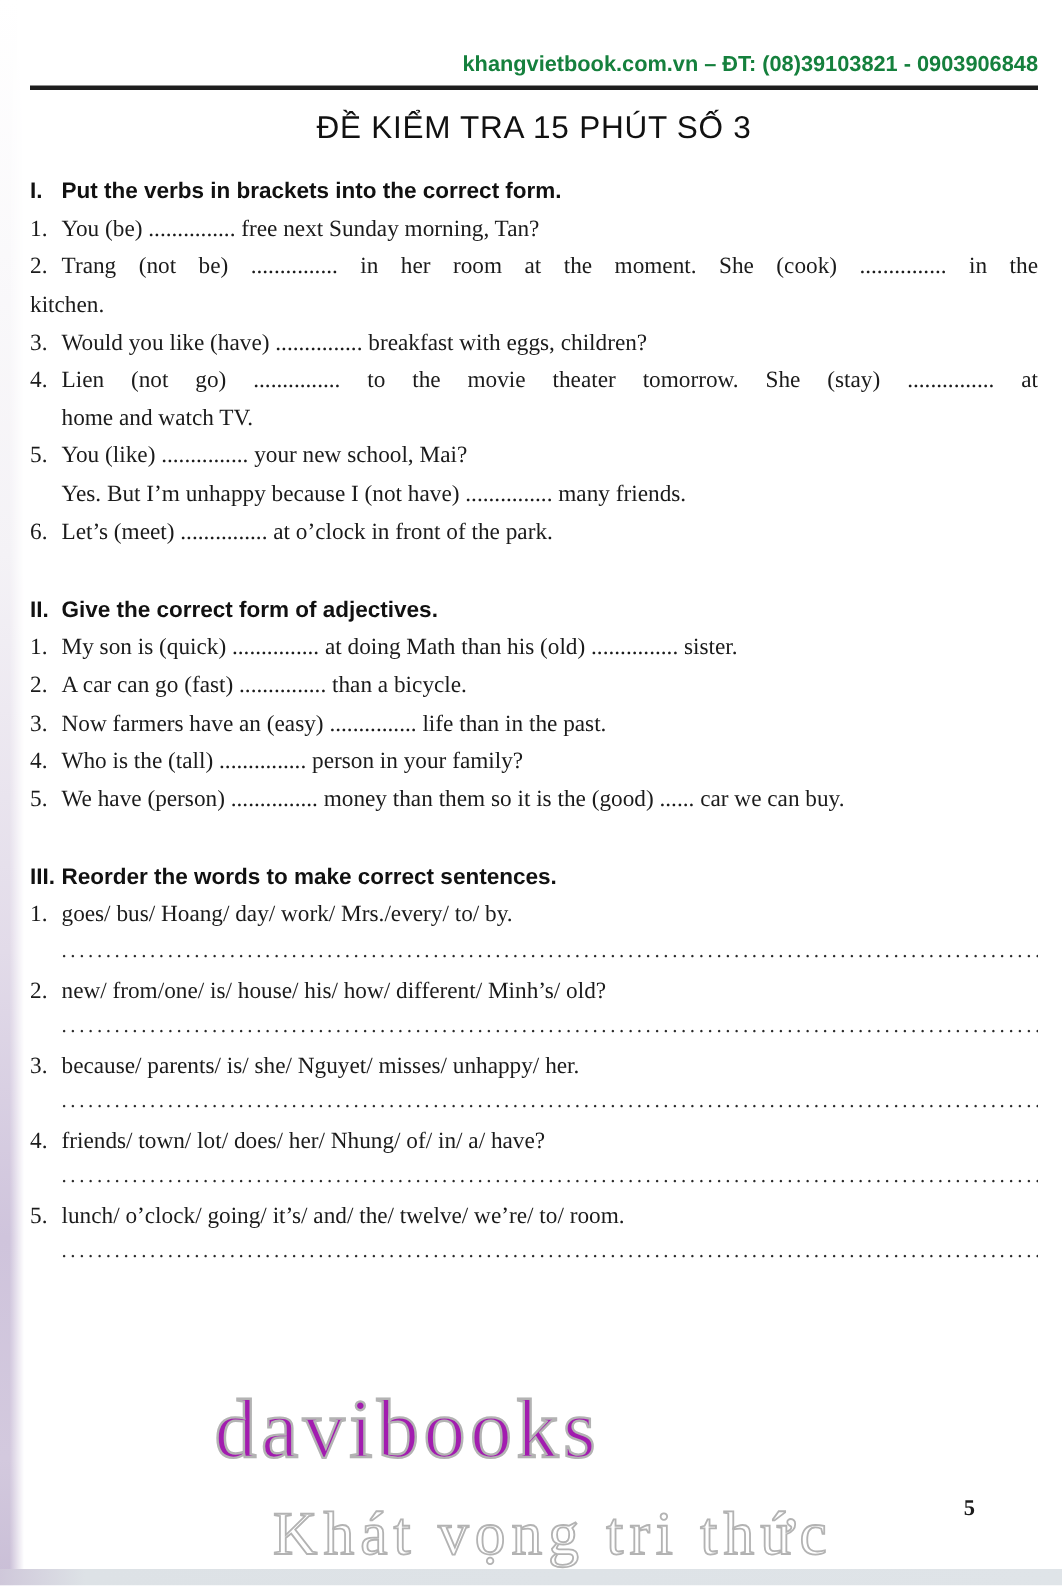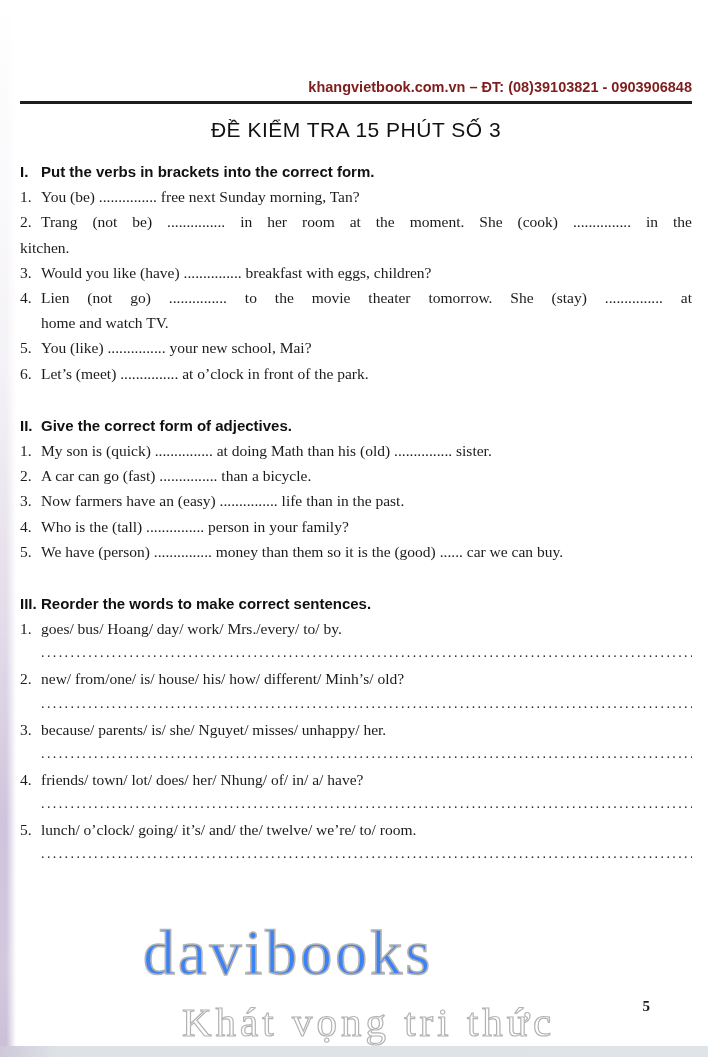--- a/index.html
+++ b/index.html
@@ -18,24 +18,24 @@
   }
   .scan-bottom-strip{
     position:absolute;left:0;bottom:0;width:100%;height:11px;
     background:linear-gradient(to right,#cfc8da 0%,#dde2e6 8%,#dfe4e8 100%);
     z-index:3;
   }
   .content{
     position:absolute;left:20px;right:16px;top:0;z-index:2;
   }
   .header-contact{
-    margin-top:78px;
+    margin-top:34px;
     text-align:right;
     font-family:"Liberation Sans", sans-serif;
-    font-weight:700;font-size:14.5px;line-height:18px;color:#7f1d1d;
+    font-weight:700;font-size:14.5px;line-height:18px;color:#15803d;
   }
   .header-rule{
     border:0;border-bottom:3px solid #1e1e1e;margin:5px 0 0 0;
   }
   .page-title{
     margin-top:13px;
     text-align:center;
     font-family:"Liberation Sans", sans-serif;
     font-weight:400;font-size:21px;line-height:26px;color:#111;
     letter-spacing:.5px;
@@ -59,22 +59,22 @@
     overflow:hidden;white-space:nowrap;
     font-size:14px;letter-spacing:2.4px;color:#2a2a2a;
   }
   .watermark{
     position:absolute;left:0;top:0;width:100%;height:100%;
     pointer-events:none;z-index:1;
   }
   .watermark-brand{
     position:absolute;left:143px;top:908px;
     font-family:"Liberation Serif", serif;
-    font-size:64px;line-height:90px;letter-spacing:3px;
-    color:#3b82f6;
+    font-size:56px;line-height:90px;letter-spacing:3px;
+    color:#a21caf;
     -webkit-text-stroke:1.6px #b3b3b3;
   }
   .watermark-slogan{
     position:absolute;left:182px;top:1000px;
     font-family:Liberation Serif, serif;
     font-size:41px;line-height:44px;letter-spacing:4px;
     color:#ffffff;
     -webkit-text-stroke:1.2px #b3b3b3;
   }
   .page-number{
@@ -123,20 +123,23 @@
           <span class="num">4.</span>
           <span class="txt">Lien (not go) ............... to the movie theater tomorrow. She (stay) ............... at</span>
         </div>
         <div class="row indent">
           <span class="txt">home and watch TV.</span>
         </div>
         <div class="row">
           <span class="num">5.</span>
           <span class="txt">You (like) ............... your new school, Mai?</span>
         </div>
+        <div class="row indent">
+          <span class="txt">Yes. But I’m unhappy because I (not have) ............... many friends.</span>
+        </div>
         <div class="row">
           <span class="num">6.</span>
           <span class="txt">Let’s (meet) ............... at o’clock in front of the park.</span>
         </div>
       </div>
       <div class="section">
         <div class="row heading-row">
           <span class="num">II.</span>
           <span class="txt">Give the correct form of adjectives.</span>
         </div>

